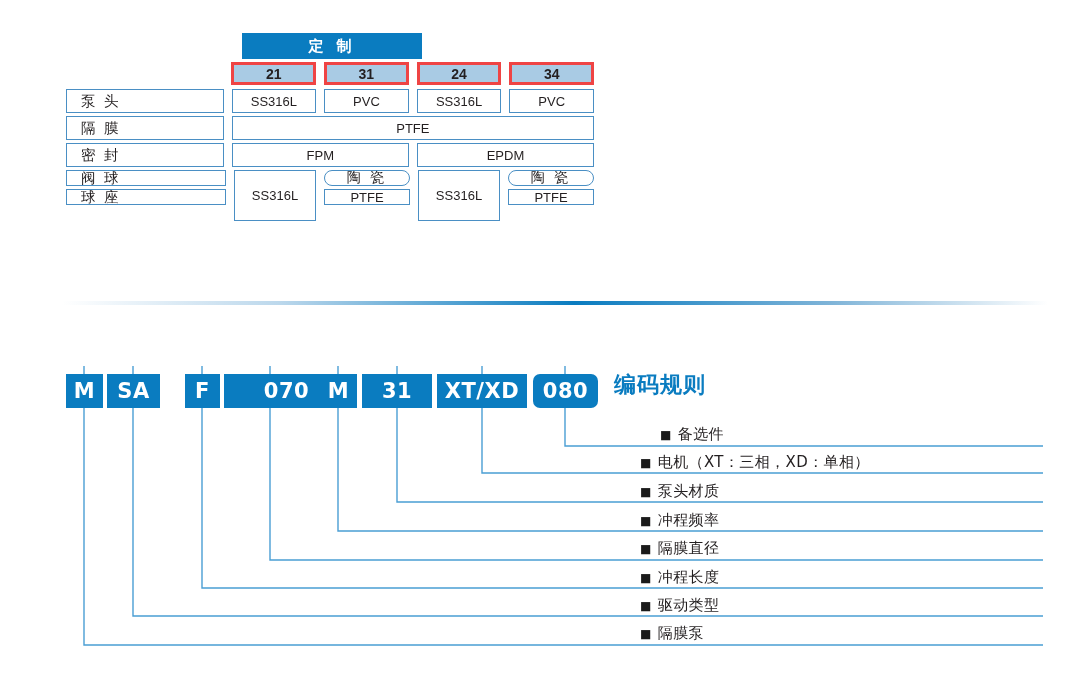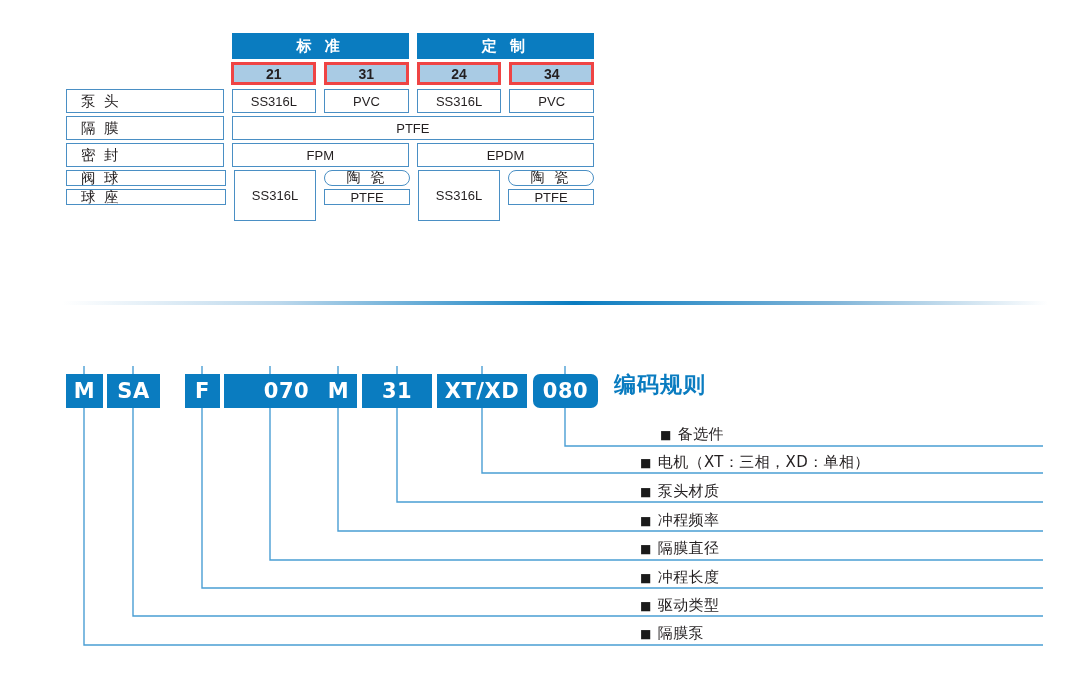--- a/index.html
+++ b/index.html
@@ -53,21 +53,21 @@
   }
   .w-std{width:180px;}
   .w-cst{width:180px;}
   .w-q{width:86px;}
   .w-half{width:180px;}
   .w-full{width:368px;}
   .v-stack{display:flex;flex-direction:column;}
   .v-stack .cellbox{height:16px;}
   .v-stack .cellbox:first-child{margin-bottom:3px;}
   .tall{height:51px;}
-  .cn{letter-spacing:3px;font-family:Liberation Sans, sans-serif;font-size:14px;border-radius:9px;}
+  .cn{letter-spacing:3px;font-family:Liberation Serif, serif;font-size:14px;border-radius:9px;}
 
   
   #divider{
     position:absolute;left:62px;top:301px;width:986px;height:4px;
     background:linear-gradient(to right,#ffffff 0%, #bcd8ec 22%, #0a7cc0 52%, #7fb4d8 78%, #ffffff 100%);
   }
 
   
   #code-diagram{position:absolute;left:0;top:0;width:1079px;height:673px;pointer-events:none;}
   .code-box{
@@ -99,21 +99,20 @@
   .leg-label .bullet{color:#1a1a1a;font-size:12px;margin-right:6px;}
 </style>
 </head>
 <body>
 
 <div id="material-table">
 
   <div class="mt-row">
     <div class="spacer-cell"></div>
     <div class="gap"></div>
-    <div class="cellbox hdr-top w-std">标 准</div>
     <div class="gap"></div>
     <div class="cellbox hdr-top w-cst">定 制</div>
   </div>
 
   <div class="mt-row">
     <div class="spacer-cell"></div>
     <div class="gap"></div>
     <div class="cellbox hdr-sub w-q">21</div>
     <div class="gap"></div>
     <div class="cellbox hdr-sub w-q">31</div>

